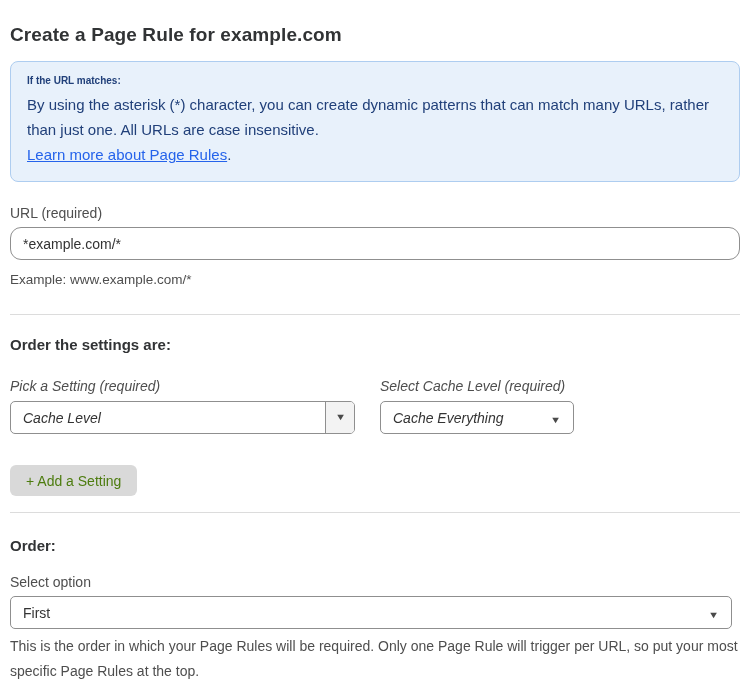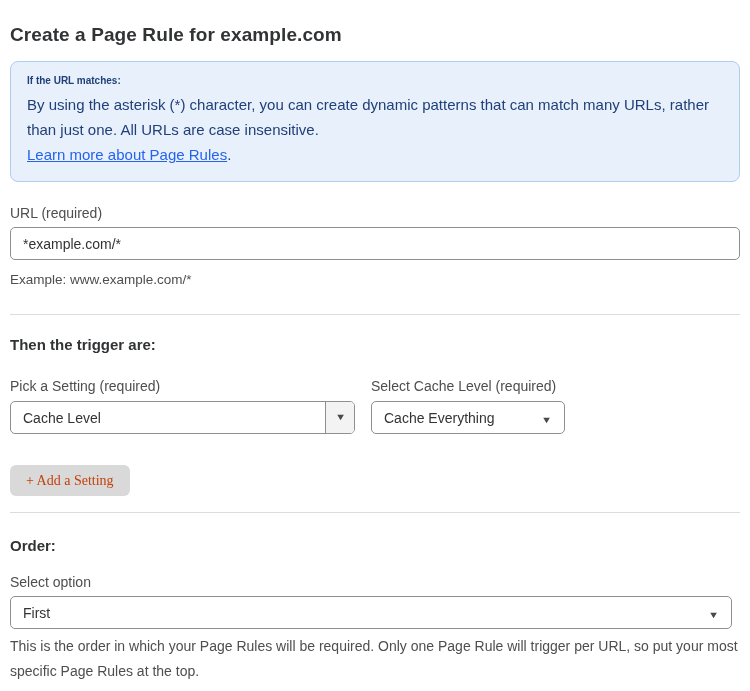--- a/index.html
+++ b/index.html
@@ -48,21 +48,21 @@
   .field-label {
     margin-top: 23px;
     font-size: 14px;
     color: #4e4e4e;
   }
   .url-input {
     margin-top: 6px;
     width: 730px;
     height: 33px;
     border: 1px solid #8f8f8f;
-    border-radius: 5px;
+    border-radius: 11px;
     padding: 0 12px;
     font-size: 14px;
     font-family: "Liberation Sans", sans-serif;
     color: #333333;
     background: #ffffff;
     outline: none;
   }
   .helper-text {
     margin-top: 7px;
     font-size: 13.5px;
@@ -79,22 +79,23 @@
 
   .section-heading {
     margin-top: 21px;
     font-size: 15px;
     font-weight: bold;
     color: #313335;
   }
 
   .settings-row {
     display: flex;
-    gap: 16px;
+    gap: 25px;
     margin-top: 25px;
+    font-style: italic;
   }
   .settings-col .field-label { margin-top: 0; }
 
   .dropdown {
     margin-top: 7px;
     height: 33px;
     background: #ffffff;
     border: 1px solid #8f8f8f;
     border-radius: 5px;
     display: flex;
@@ -131,21 +132,21 @@
   .btn {
     display: inline-block;
     height: 31px;
     border: none;
     border-radius: 6px;
     font-size: 14px;
     font-family: "Liberation Sans", sans-serif;
     cursor: pointer;
     padding: 0 16px;
   }
-  .btn-gray { background: #d9d9d9; color: #c2410c; font-family: Liberation Serif, serif; }
+  .btn-gray { background: #d9d9d9; color: #4d7c0f; }
 
   .add-setting-btn { margin-top: 31px; }
 
   .order-helper { margin-top: 5px; font-size: 14px; max-width: 740px; }
 </style>
 </head>
 <body>
 
 <div class="container">
 
@@ -158,21 +159,21 @@
       <a class="info-link">Learn more about Page Rules</a><span>.</span>
     </div>
   </div>
 
   <div class="field-label">URL (required)</div>
   <input class="url-input" type="text" value="*example.com/*" style="">
   <div class="helper-text">Example: www.example.com/*</div>
 
   <hr class="divider">
 
-  <div class="section-heading">Then the trigger are:</div>
+  <div class="section-heading">Order the settings are:</div>
 
   <div class="settings-row">
     <div class="settings-col">
       <div class="field-label">Pick a Setting (required)</div>
       <div class="dropdown dd-combo">
         <span class="dd-text">Cache Level</span>
         <span class="dd-arrow-section">
           <span class="arrow">▼</span>
         </span>
       </div>

